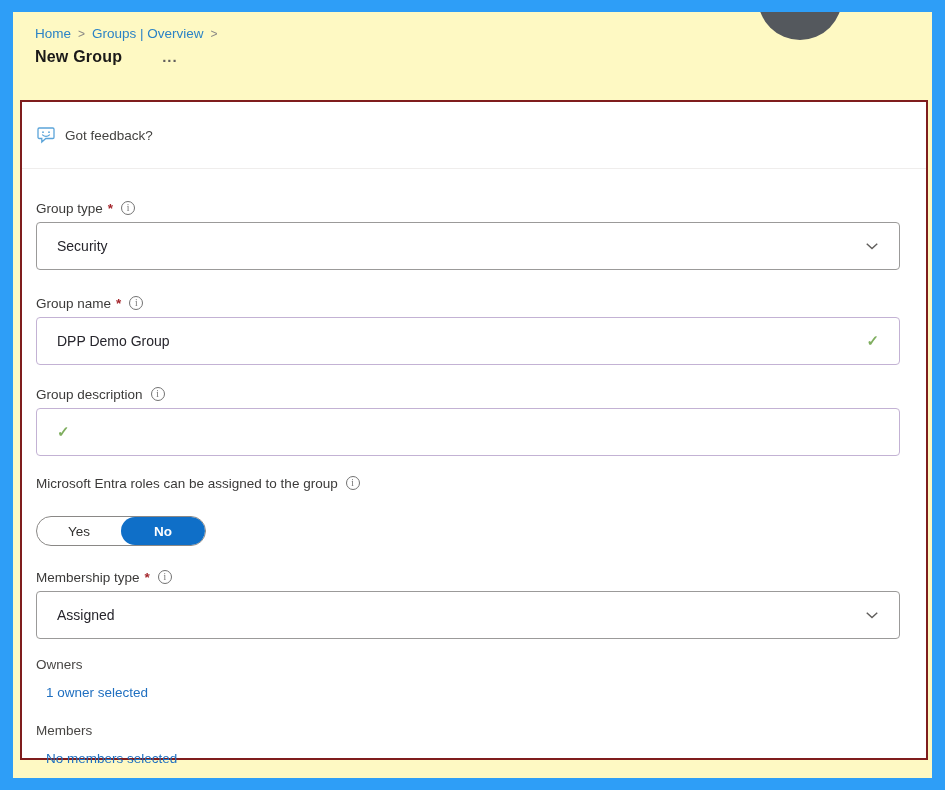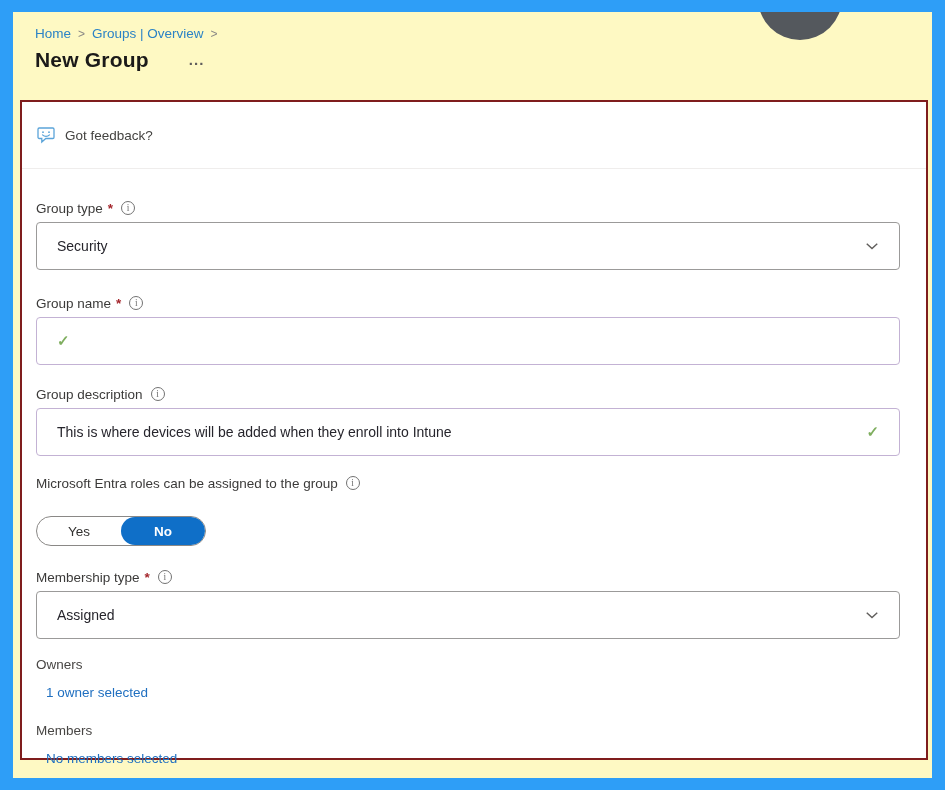--- a/index.html
+++ b/index.html
@@ -35,21 +35,21 @@
   .breadcrumb a {
     color: #2b83c6; text-decoration: none; cursor: pointer;
   }
   .crumb-sep { color: #8a8886; font-size: 12px; }
 
   .title-row {
     padding: 7px 0 0 22px;
     display: flex; align-items: center;
   }
   .page-title {
-    font-size: 21px; font-weight: 700; color: #1b1a19;
+    font-size: 16px; font-weight: 700; color: #1b1a19;
     letter-spacing: 0.2px;
   }
   .title-more {
     margin-left: 40px;
     color: #605e5c; font-size: 15px; font-weight: 700;
     letter-spacing: 1px; line-height: 10px;
     cursor: pointer;
   }
 
   .panel {
@@ -182,30 +182,30 @@
           </span>
         </div>
 
         
         <div class="field-label">
           <span>Group name</span>
           <span class="req">*</span>
           <i class="info-icon">i</i>
         </div>
         <div class="control textfield">
+          <span class="value">DPP Demo Group</span>
           <span class="check-icon">✓</span>
         </div>
 
         
         <div class="field-label" style="margin-top:22px;">
           <span>Group description</span>
           <i class="info-icon">i</i>
         </div>
         <div class="control textfield">
-          <span class="value">This is where devices will be added when they enroll into Intune</span>
           <span class="check-icon">✓</span>
         </div>
 
         
         <div class="field-label" style="margin-top:20px;">
           <span>Microsoft Entra roles can be assigned to the group</span>
           <i class="info-icon">i</i>
         </div>
         <div class="toggle">
           <div class="opt">Yes</div>

